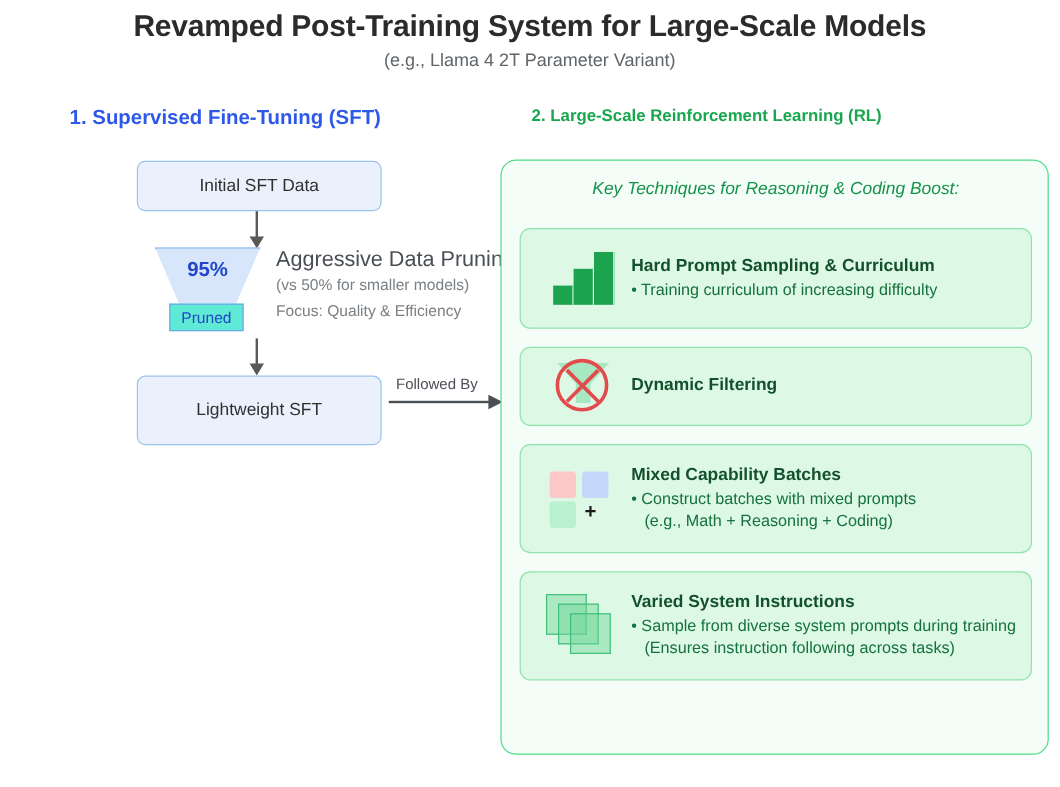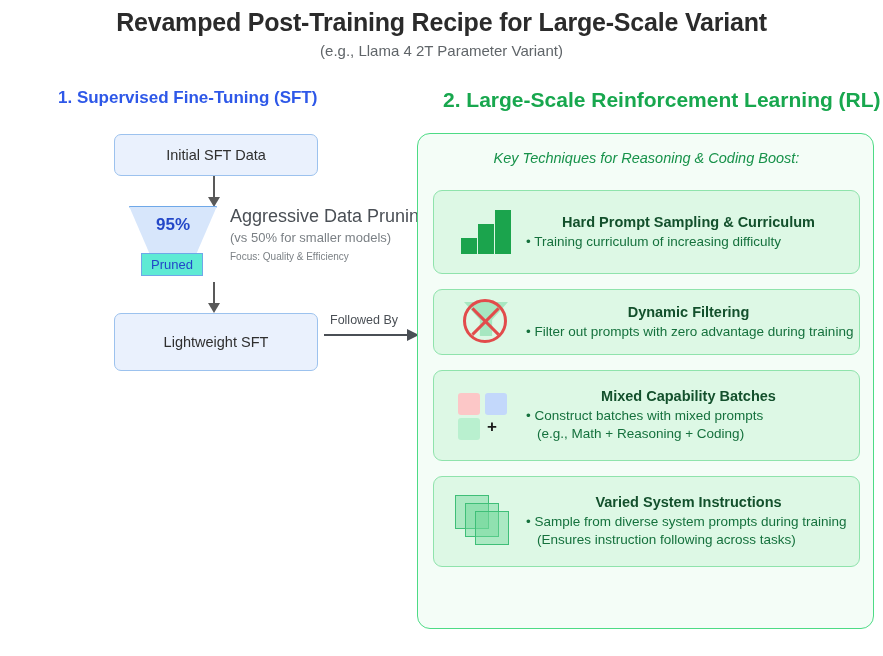--- a/index.html
+++ b/index.html
@@ -38,21 +38,21 @@
     position: absolute;
     top: 88px; left: 58px;
     font-size: 17px;
     font-weight: bold;
     color: #2e58e8;
     white-space: nowrap;
   }
   #rl-heading {
     position: absolute;
     top: 88px; left: 443px;
-    font-size: 21px;
+    font-size: 14px;
     font-weight: bold;
     color: #18a74e;
     white-space: nowrap;
   }
 
   
   .sft-box {
     position: absolute;
     box-sizing: border-box;
     background: #eaf1fd;
@@ -131,21 +131,21 @@
   #prune-sub1 {
     position: absolute;
     left: 230px; top: 230px;
     font-size: 13px;
     color: #7b8085;
     white-space: nowrap;
   }
   #prune-sub2 {
     position: absolute;
     left: 230px; top: 251px;
-    font-size: 10px;
+    font-size: 13px;
     color: #7b8085;
     white-space: nowrap;
   }
 
   
   #followed-label {
     position: absolute;
     left: 330px; top: 313px;
     font-size: 12.5px;
     color: #4a4f55;
@@ -217,21 +217,21 @@
     right: 8px;
     height: 100%;
     display: flex;
     flex-direction: column;
     justify-content: center;
   }
   .card-title {
     font-size: 14.5px;
     font-weight: bold;
     color: #13502c;
-    text-align: center;
+    text-align: left;
     margin-bottom: 3px;
   }
   .card-line {
     font-size: 13.5px;
     color: #15713d;
     line-height: 18px;
     white-space: nowrap;
   }
   .card-line.indent { padding-left: 11px; }
 
@@ -299,21 +299,21 @@
     border: 1.5px solid #3fbf78;
     box-sizing: border-box;
   }
   .stack-icon .l1 { left: 0px;  top: 0px; }
   .stack-icon .l2 { left: 10px; top: 8px; }
   .stack-icon .l3 { left: 20px; top: 16px; }
 </style>
 </head>
 <body>
 
-<div id="title">Revamped Post-Training Recipe for Large-Scale Variant</div>
+<div id="title">Revamped Post-Training System for Large-Scale Models</div>
 <div id="subtitle">(e.g., Llama 4 2T Parameter Variant)</div>
 
 <div id="sft-heading">1. Supervised Fine-Tuning (SFT)</div>
 <div id="rl-heading">2. Large-Scale Reinforcement Learning (RL)</div>
 
 <div class="sft-box" id="box-initial">Initial SFT Data</div>
 
 <div class="v-arrow" id="arrow1"></div>
 
 <div id="funnel"></div>
@@ -352,21 +352,20 @@
     <div class="card-icon">
       <div class="filter-icon">
         <div class="fshape"></div>
         <div class="ring"></div>
         <div class="slash"></div>
         <div class="slash2"></div>
       </div>
     </div>
     <div class="card-text">
       <div class="card-title">Dynamic Filtering</div>
-      <div class="card-line">• Filter out prompts with zero advantage during training</div>
     </div>
   </div>
 
   <div class="tech-card" id="card-2">
     <div class="card-icon">
       <div class="mix-icon">
         <span class="s1"></span>
           <span class="s2"></span>
           <span class="s3"></span>
         <span class="plus">+</span>

